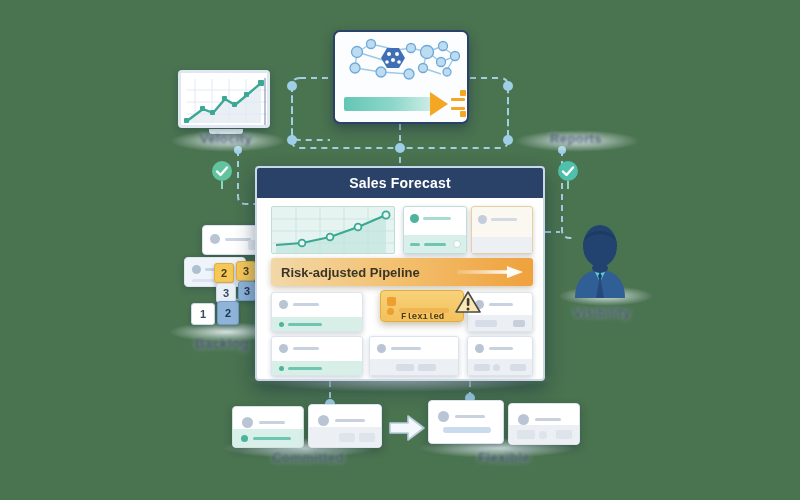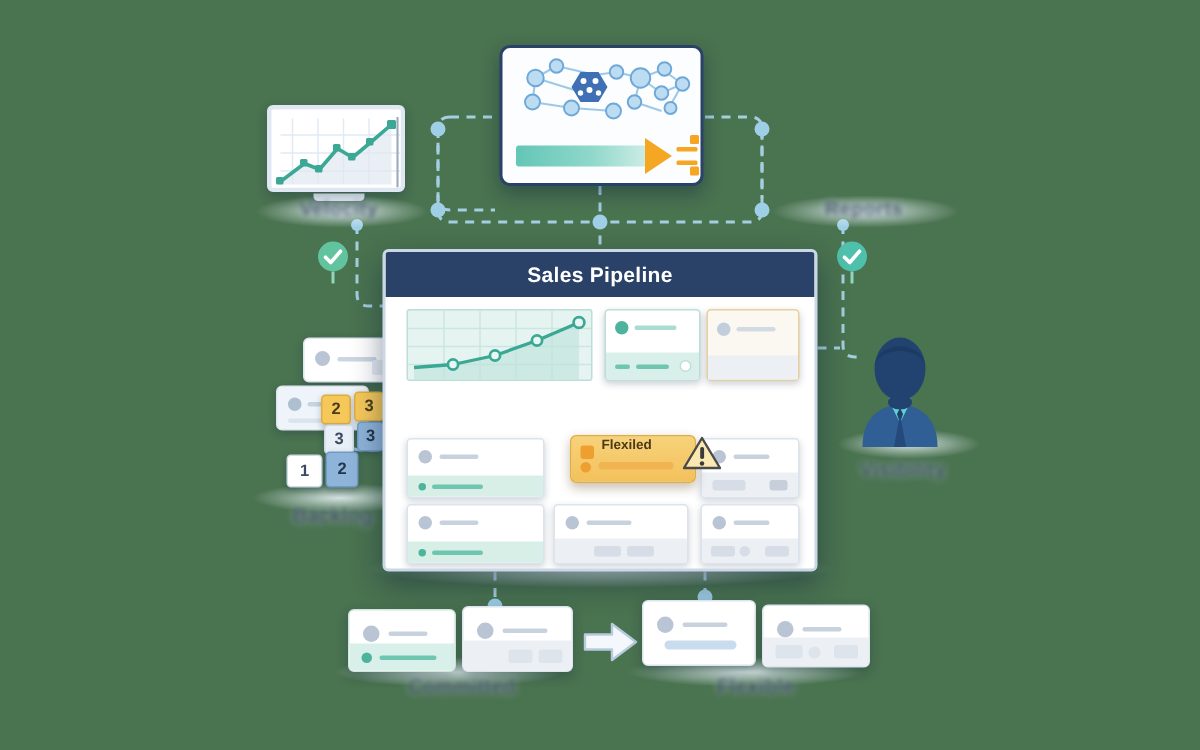--- a/index.html
+++ b/index.html
@@ -152,22 +152,22 @@
     border-radius:2px; }
   .flexiled {
     position:absolute; left:123px; top:122px; width:84px; height:32px;
     background:linear-gradient(180deg,#f7d27a 0%, #f3c15c 100%);
     border:1px solid #e0ad3e; border-radius:4px;
     box-shadow:0 3px 7px rgba(80,55,10,.32);
     z-index:6;
   }
   .flexiled .sq { position:absolute; left:6px; top:6px; width:9px; height:9px;
     background:#ef9e30; border-radius:2px; }
-  .flexiled .lbl { position:absolute; left:20px; top:0;
-    font-size:9px; font-weight:700; color:#4a3a18; }
+  .flexiled .lbl { position:absolute; left:20px; top:21px;
+    font-size:9px; font-weight:700; color:#4a3a18;font-family:Liberation Mono, monospace; }
   .flexiled .pd { position:absolute; left:6px; bottom:6px; width:7px; height:7px;
     border-radius:50%; background:#ef9e30; }
   .flexiled .pl { position:absolute; left:18px; bottom:8px; width:50px; height:5px;
     background:#f0b552; border-radius:3px; }
 
   
   #person { left:565px; top:220px; width:70px; height:80px; }
 
   
   .bottom-card {
@@ -333,21 +333,21 @@
     <div class="tile tile-grey" style="left:40px; top:58px; width:20px; height:20px;">3</div>
     <div class="tile tile-blue" style="left:62px; top:56px; width:18px; height:20px;">3</div>
     <div class="tile tile-white" style="left:15px; top:78px; width:24px; height:22px;">1</div>
     <div class="tile tile-blue" style="left:41px; top:76px; width:22px; height:24px;">2</div>
   </div>
   <div class="caption" style="left:180px; top:336px; width:84px;">Backlog</div>
 
   <div class="shadow" style="left:244px; top:366px; width:312px; height:26px;"></div>
   <div class="abs" id="mainpanel">
     <div class="mp-shell">
-      <div class="mp-header">Sales Pipeline</div>
+      <div class="mp-header">Sales Forecast</div>
 
       <div class="mp-chart">
         <svg viewBox="0 0 124 48" width="124" height="48">
           <g stroke="#cbe6df" stroke-width="1">
             <line x1="24" y1="0" x2="24" y2="48"></line>
               <line x1="48" y1="0" x2="48" y2="48"></line>
             <line x1="72" y1="0" x2="72" y2="48"></line>
               <line x1="96" y1="0" x2="96" y2="48"></line>
             <line x1="0" y1="12" x2="124" y2="12"></line>
               <line x1="0" y1="24" x2="124" y2="24"></line>
@@ -371,20 +371,33 @@
         <div style="position:absolute; left:6px; bottom:7px; width:10px; height:3px; background:#6ec5b0; border-radius:2px;"></div>
         <div style="position:absolute; left:20px; bottom:7px; width:22px; height:3px; background:#6ec5b0; border-radius:2px;"></div>
         <div style="position:absolute; right:5px; bottom:5px; width:8px; height:8px; border-radius:50%; background:#ffffff; border:1px solid #bddfd7;"></div>
       </div>
       <div class="mp-minicard" style="left:214px; top:38px; width:62px; height:48px; background:#fbf8f1; border:1px solid #e8cf9e;">
         <div style="position:absolute; left:6px; top:8px; width:9px; height:9px; border-radius:50%; background:#c3cedc;"></div>
         <div style="position:absolute; left:19px; top:11px; width:26px; height:3px; background:#d3dae3; border-radius:2px;"></div>
         <div style="position:absolute; left:0; bottom:0; width:100%; height:16px; background:#eceff4;"></div>
       </div>
 
+      <div class="banner">
+        <span>Risk-adjusted Pipeline</span>
+        <svg class="banner-arrow" viewBox="0 0 66 12">
+          <defs>
+            <linearGradient id="agrad" x1="0" y1="0" x2="1" y2="0">
+              <stop offset="0%" stop-color="#ffffff" stop-opacity="0.15"></stop>
+              <stop offset="100%" stop-color="#ffffff" stop-opacity="0.95"></stop>
+            </linearGradient>
+          </defs>
+          <rect x="0" y="4.2" width="52" height="3.6" fill="url(#agrad)"></rect>
+          <polygon points="50,0 66,6 50,12" fill="#ffffff" opacity=".95"></polygon>
+        </svg>
+      </div>
 
       <div class="grid-card" style="left:14px; top:124px; width:92px; height:40px;">
         <div class="gc-dot"></div>
           <div class="gc-line" style="width:26px;"></div>
         <div class="gc-band">
             <div class="b-dot"></div>
             <div class="b-line"></div>
           </div>
       </div>
       <div class="grid-card" style="left:210px; top:124px; width:66px; height:40px;">

